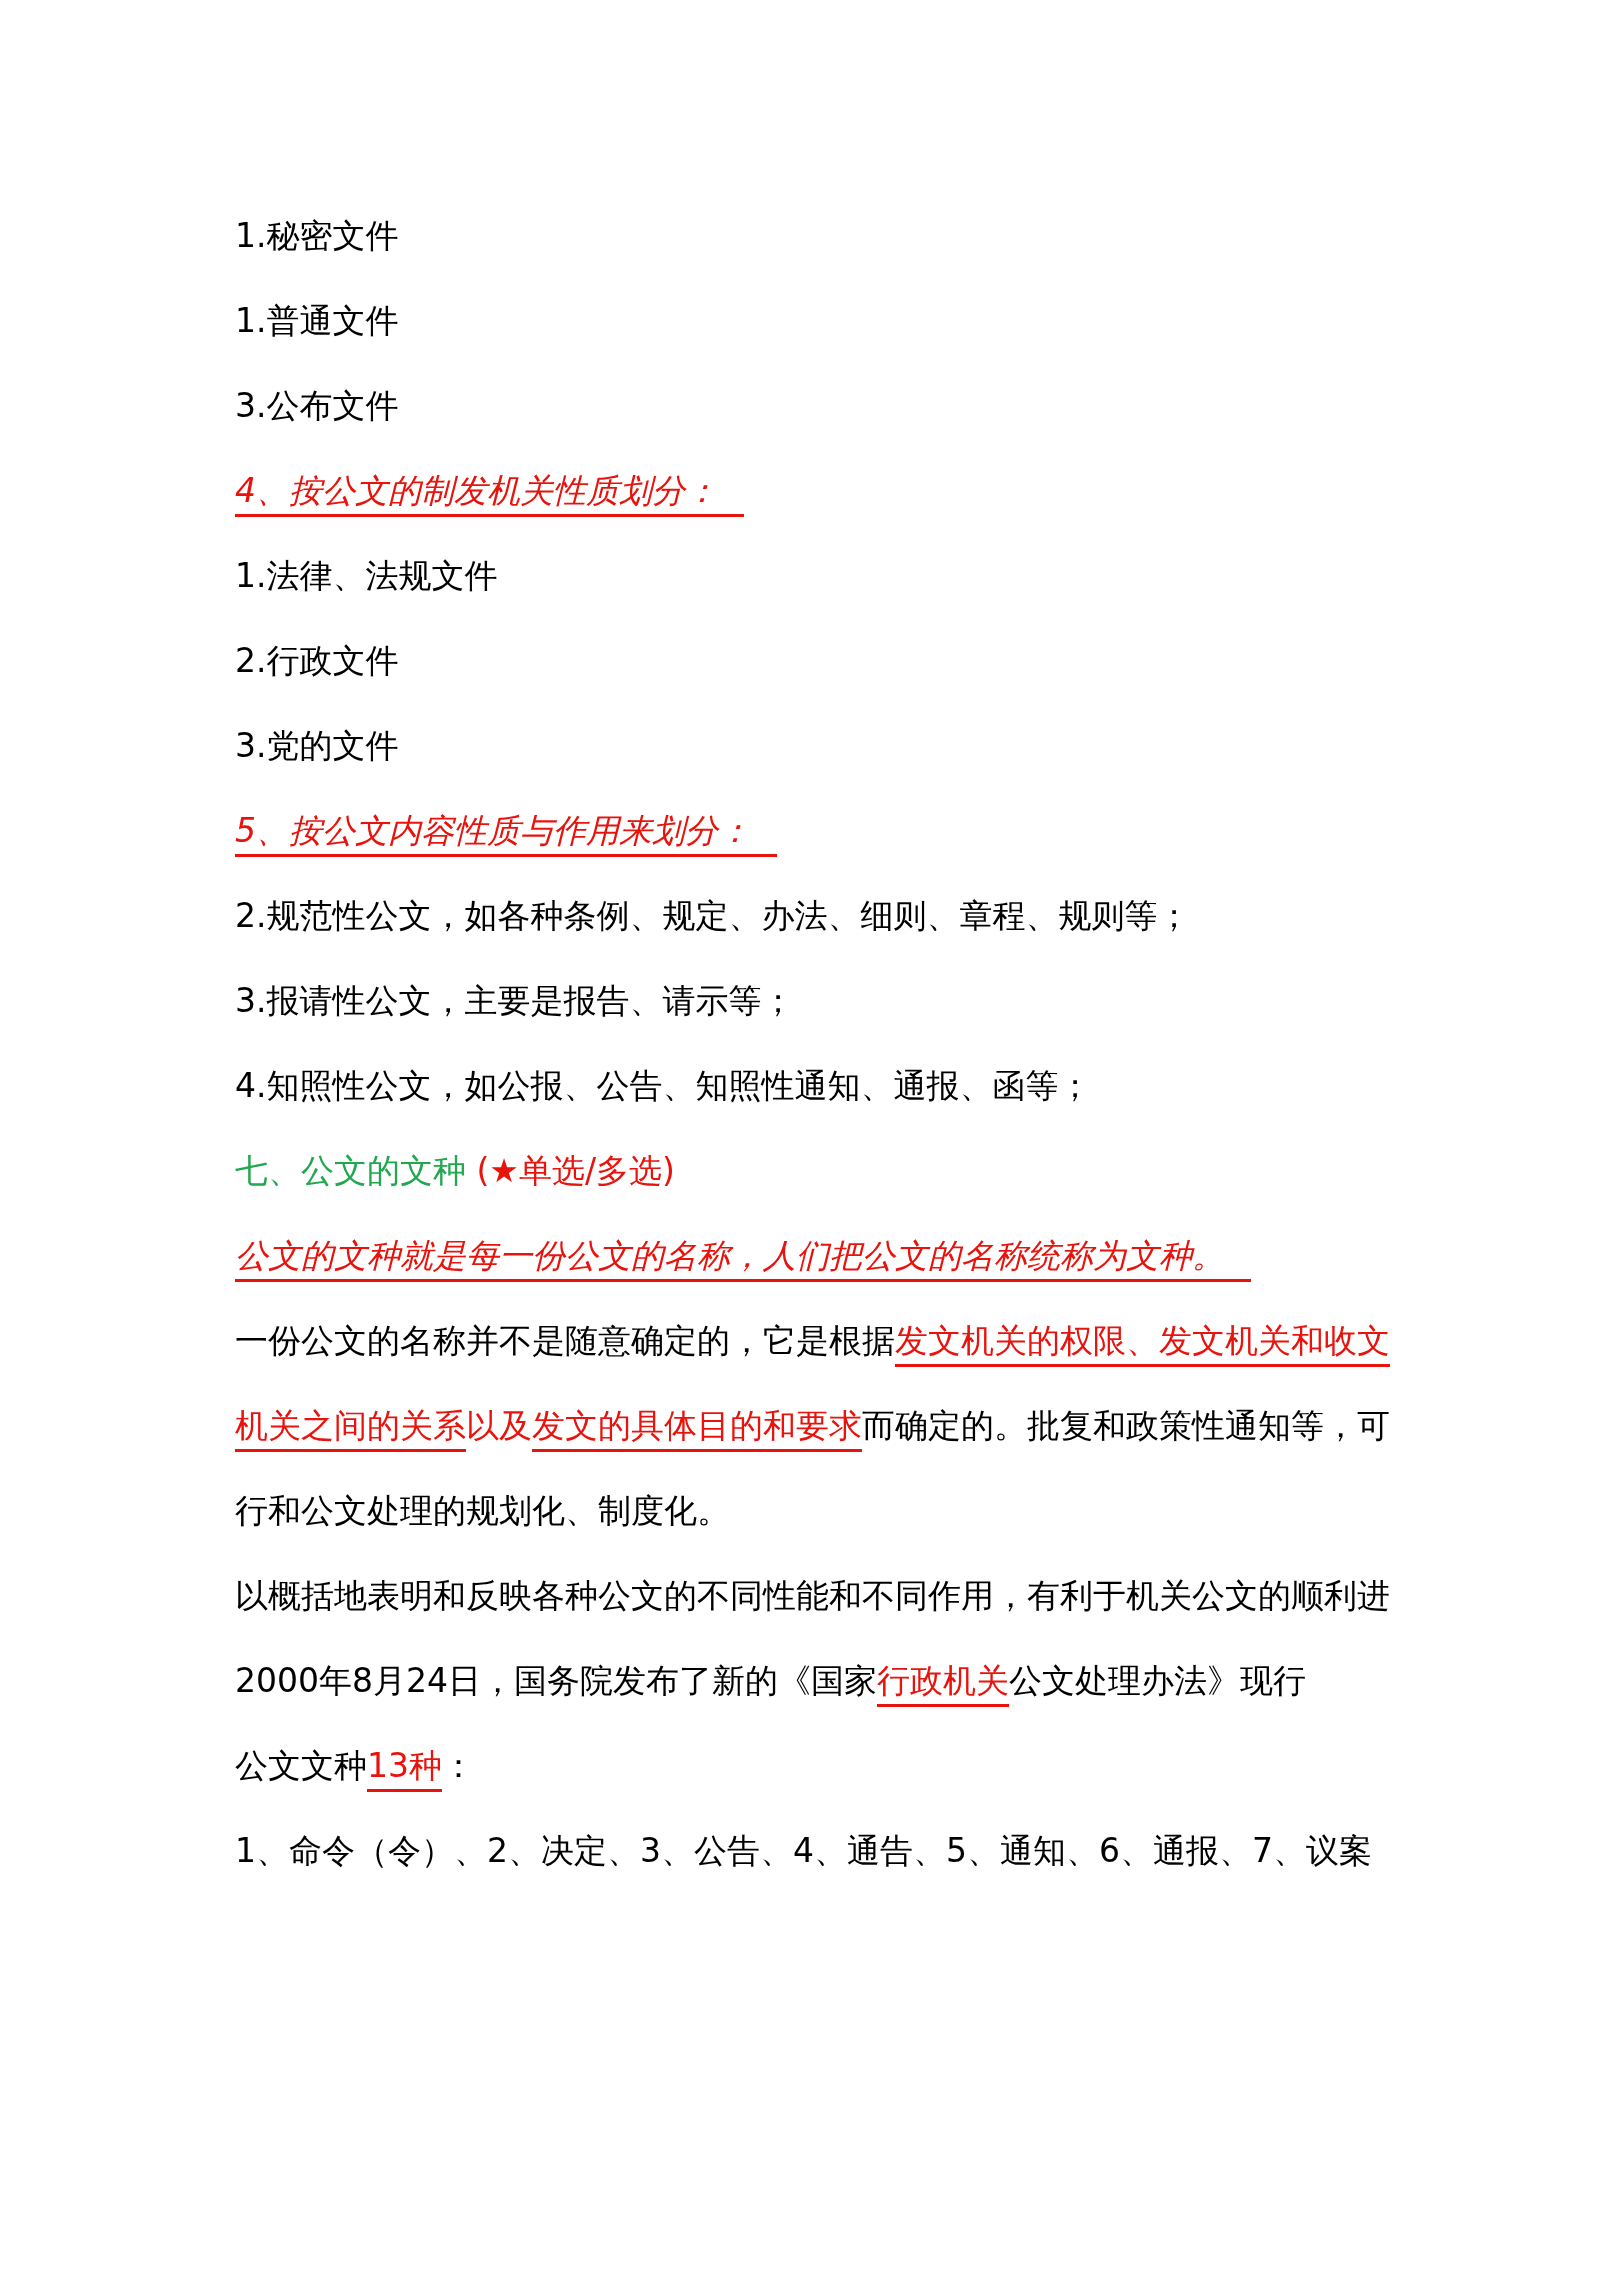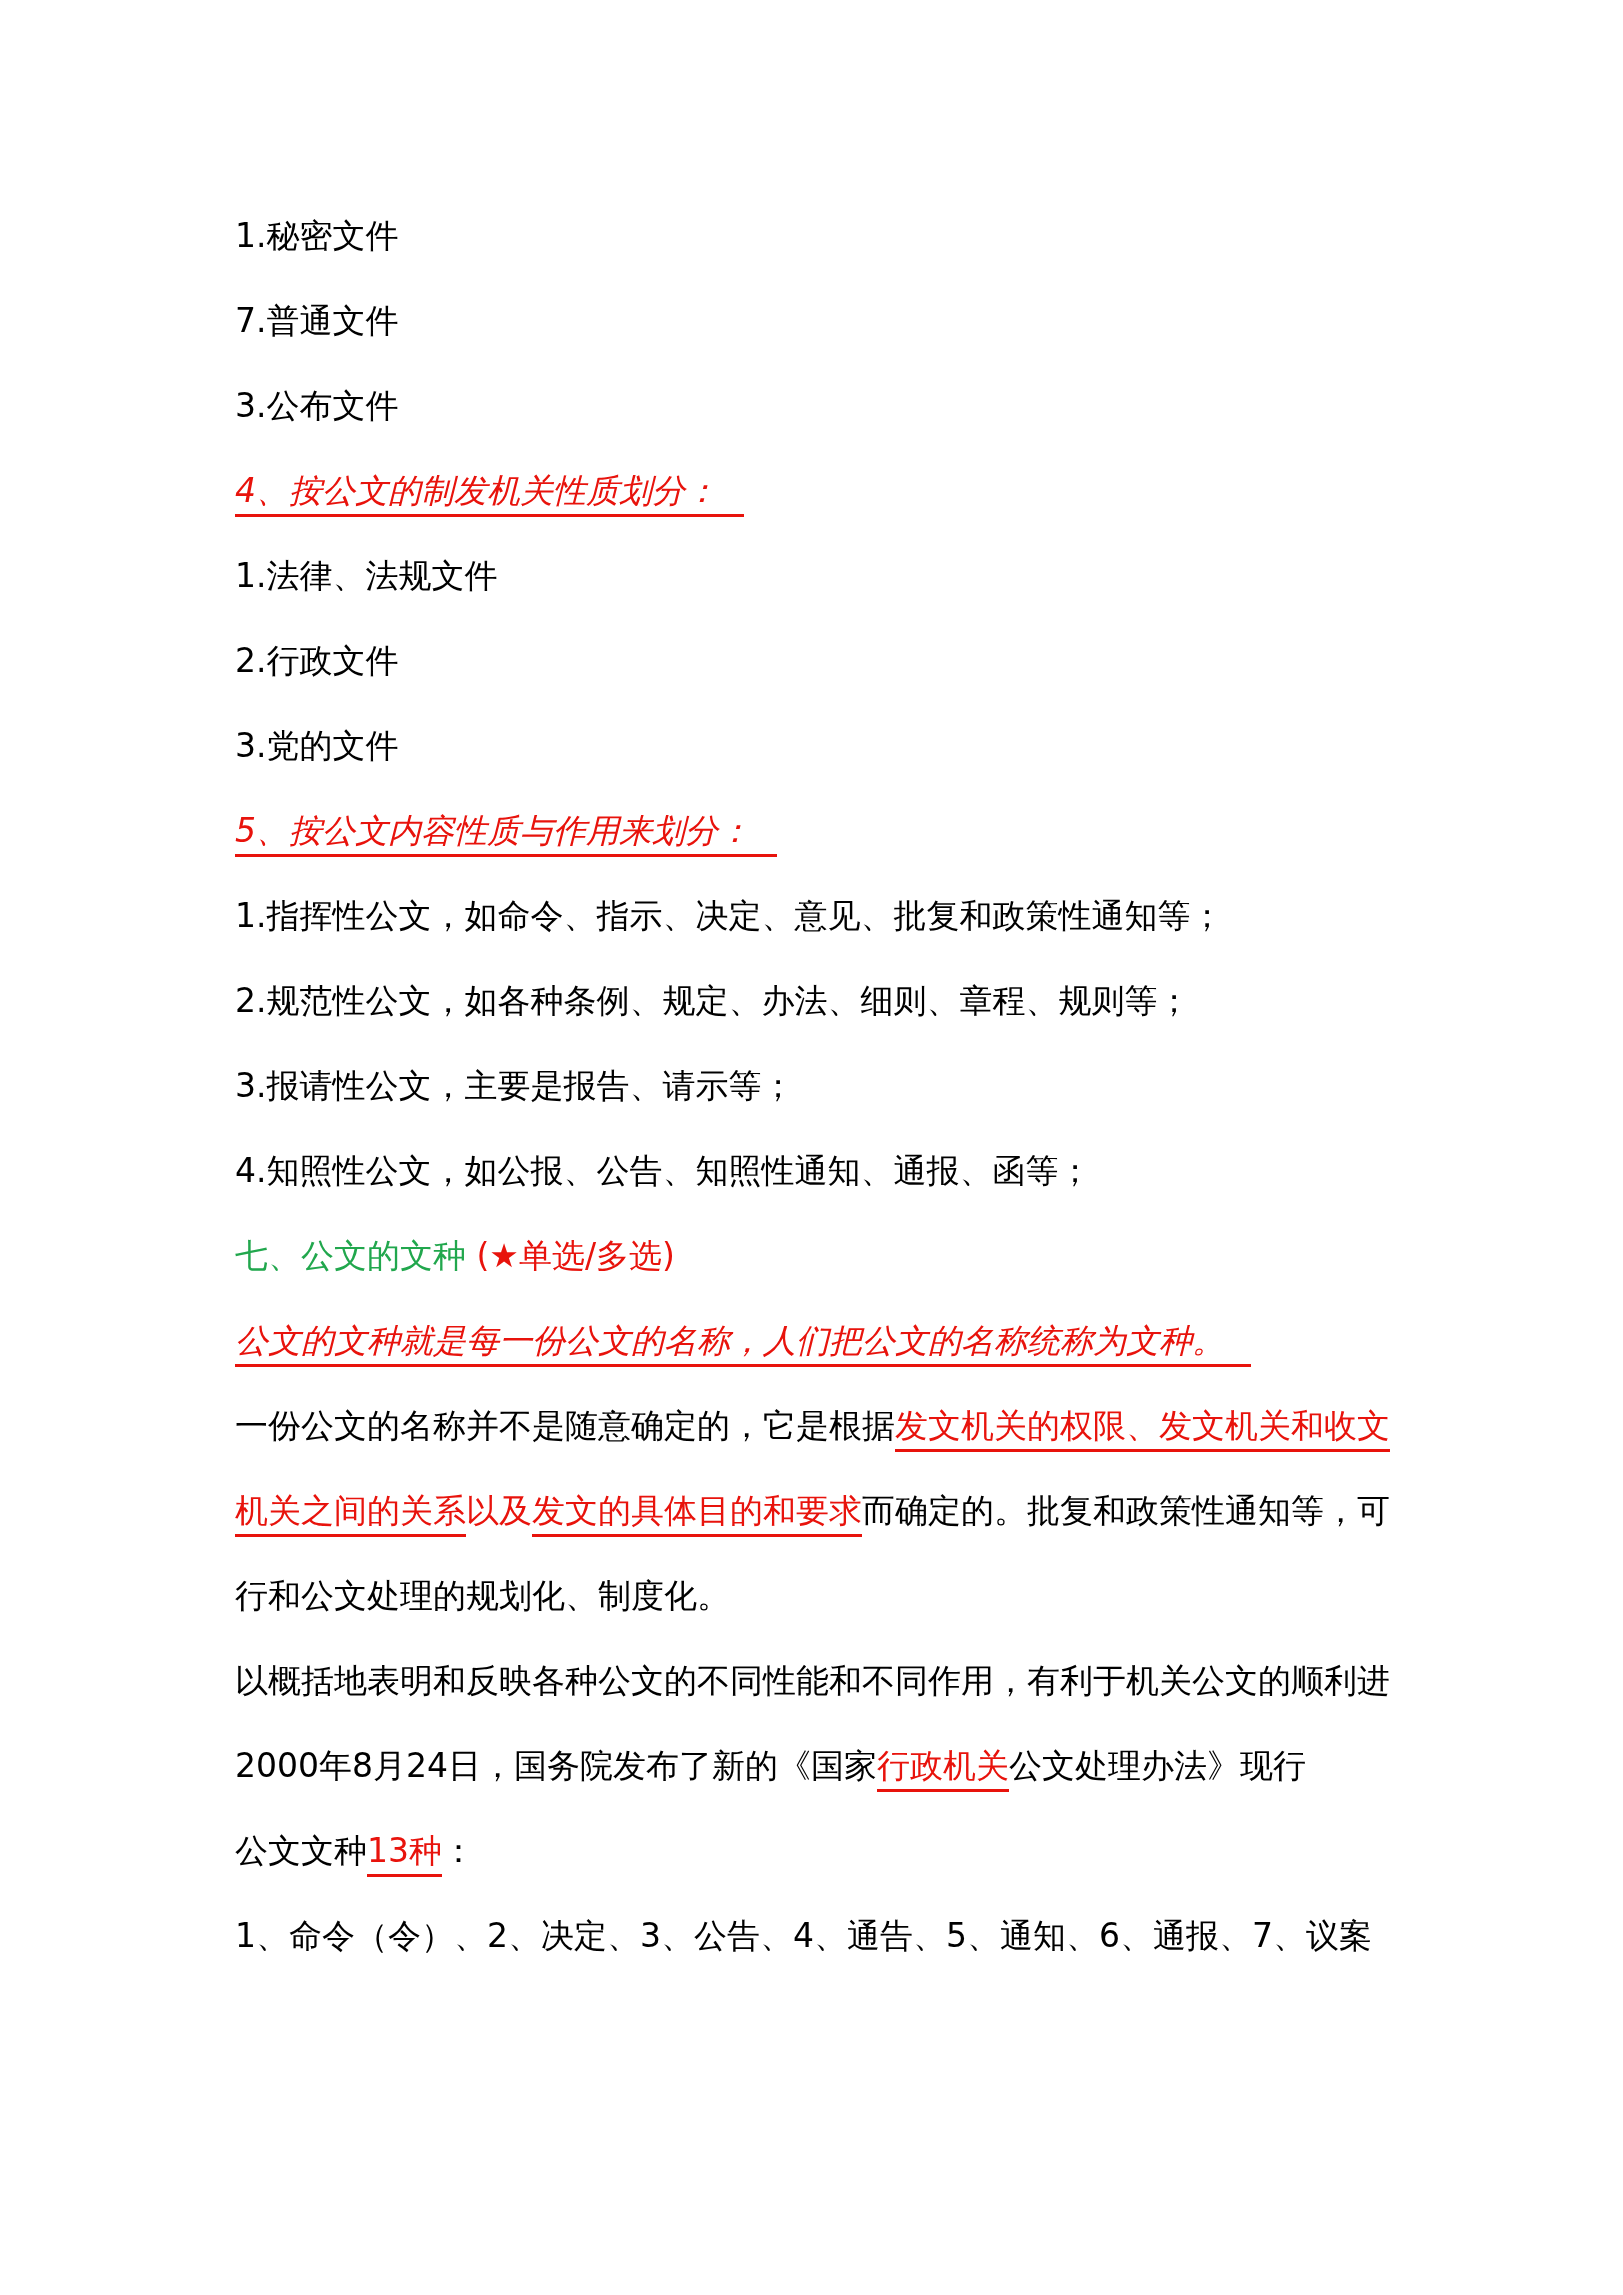--- a/index.html
+++ b/index.html
@@ -41,28 +41,27 @@
     padding-right: 26px;
     font-style: italic;
   }
 </style>
 </head>
 <body>
 
 <div class="page">
   <div class="content">
       <div class="line"><span class="seg c-black">1.秘密文件</span></div>
-      <div class="line"><span class="seg c-black">7.普通文件</span></div>
+      <div class="line"><span class="seg c-black">1.普通文件</span></div>
       <div class="line"><span class="seg c-black">3.公布文件</span></div>
       <div class="line"><span class="seg c-red u pad">4、按公文的制发机关性质划分：</span></div>
       <div class="line"><span class="seg c-black">1.法律、法规文件</span></div>
       <div class="line"><span class="seg c-black">2.行政文件</span></div>
       <div class="line"><span class="seg c-black">3.党的文件</span></div>
       <div class="line"><span class="seg c-red u pad">5、按公文内容性质与作用来划分：</span></div>
-      <div class="line"><span class="seg c-black">1.指挥性公文，如命令、指示、决定、意见、批复和政策性通知等；</span></div>
       <div class="line"><span class="seg c-black">2.规范性公文，如各种条例、规定、办法、细则、章程、规则等；</span></div>
       <div class="line"><span class="seg c-black">3.报请性公文，主要是报告、请示等；</span></div>
       <div class="line"><span class="seg c-black">4.知照性公文，如公报、公告、知照性通知、通报、函等；</span></div>
       <div class="line"><span class="seg c-green">七、公文的文种</span><span class="seg c-red"> (★单选/多选)</span></div>
       <div class="line"><span class="seg c-red u pad">公文的文种就是每一份公文的名称，人们把公文的名称统称为文种。</span></div>
       <div class="line"><span class="seg c-black">一份公文的名称并不是随意确定的，它是根据</span><span class="seg c-red u">发文机关的权限、发文机关和收文</span></div>
       <div class="line"><span class="seg c-red u">机关之间的关系</span><span class="seg c-red">以及</span><span class="seg c-red u">发文的具体目的和要求</span><span class="seg c-black">而确定的。批复和政策性通知等，可</span></div>
       <div class="line"><span class="seg c-black">行和公文处理的规划化、制度化。</span></div>
       <div class="line"><span class="seg c-black">以概括地表明和反映各种公文的不同性能和不同作用，有利于机关公文的顺利进</span></div>
       <div class="line"><span class="seg c-black">2000年8月24日，国务院发布了新的《国家</span><span class="seg c-red u">行政机关</span><span class="seg c-black">公文处理办法》现行</span></div>

